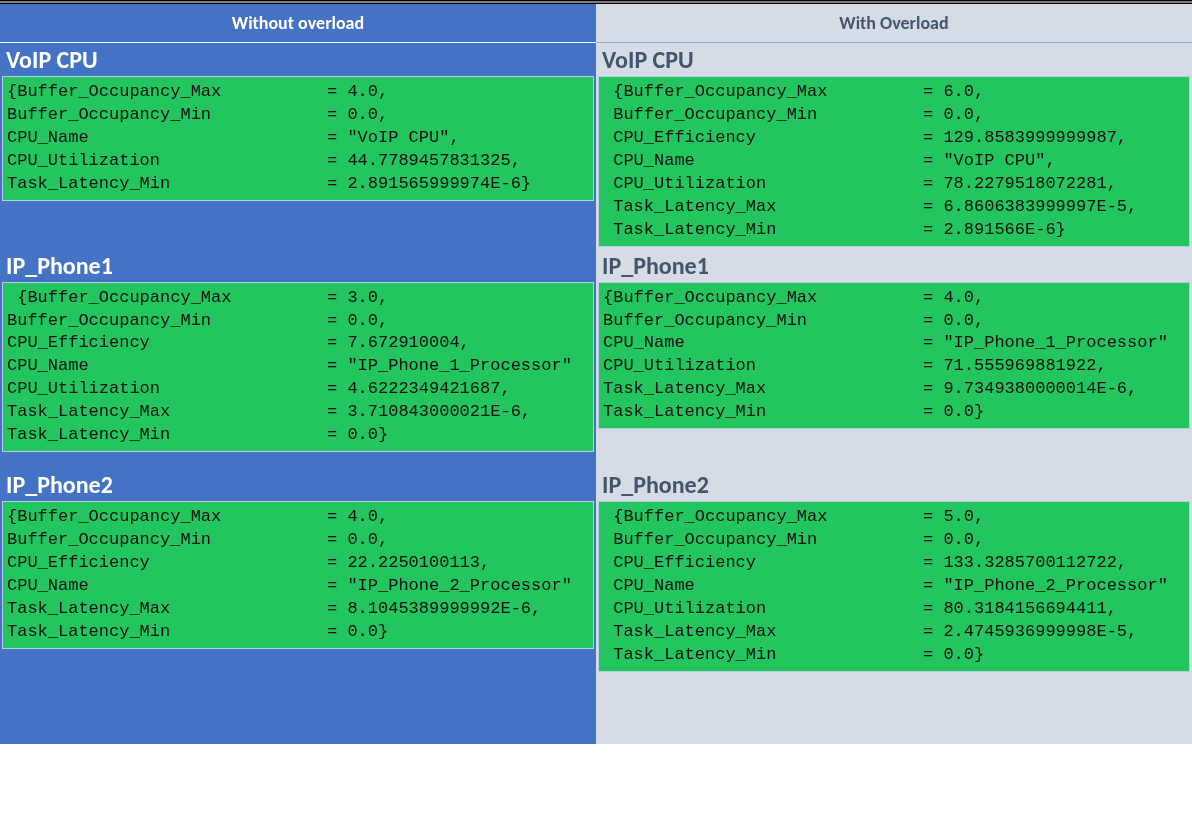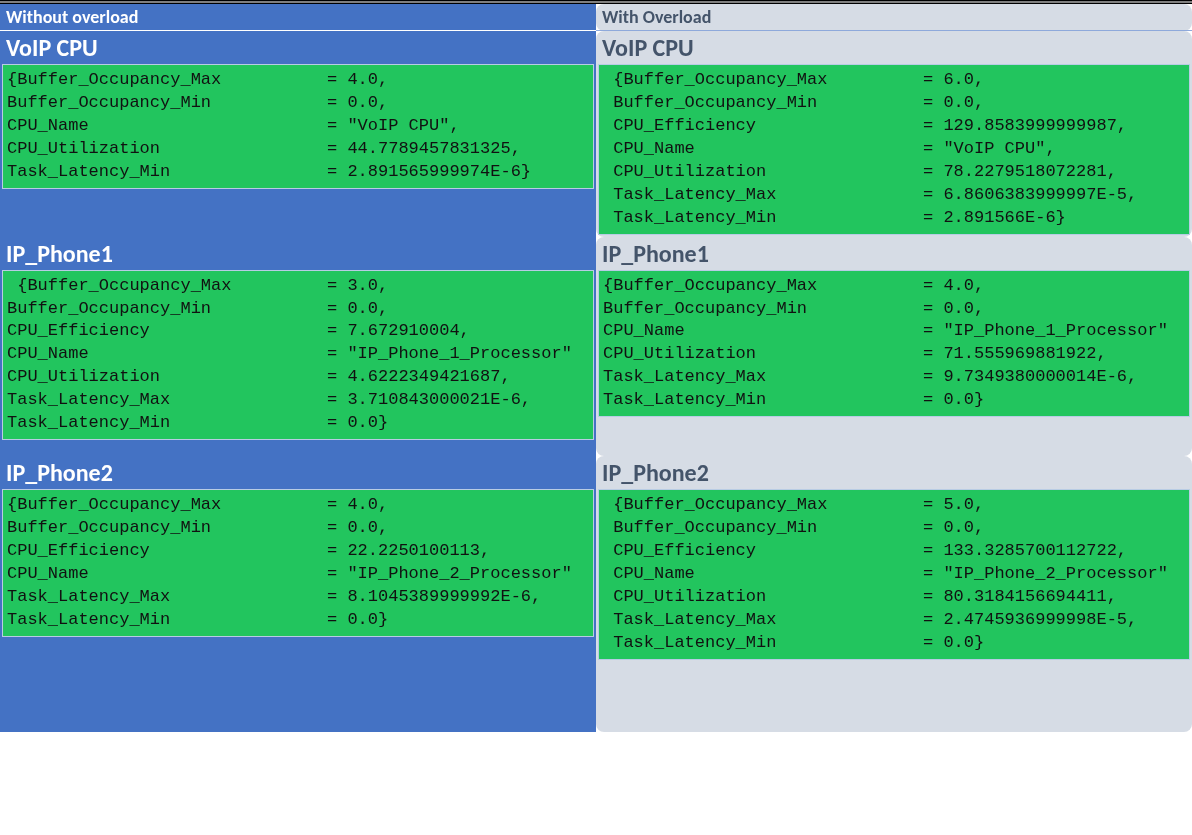--- a/index.html
+++ b/index.html
@@ -15,27 +15,28 @@
     background: #7f7f7f;
     border-top: 1px solid #000;
     border-bottom: 1px solid #000;
   }
   .grid {
     display: grid;
     grid-template-columns: 1fr 1fr;
     width: 100%;
   }
   .col-left  { background: #4472c4; }
-  .col-right { background: #d6dce5; border-radius: 8px; }
+  .col-right { background: #d6dce5; }
   .header-cell {
     color: #fff;
     font-weight: bold;
     font-size: 18px;
-    padding: 2px 6px;
+    padding: 8px 6px;
     border-bottom: 1px solid #fff;
+    text-align: center;
   }
   .col-right .header-cell {
     color: #44546a;
     border-bottom: 1px solid #8ea9db;
   }
   .sub-cell {
     color: #fff;
     font-weight: bold;
     font-size: 24px;
     padding: 2px 6px;

